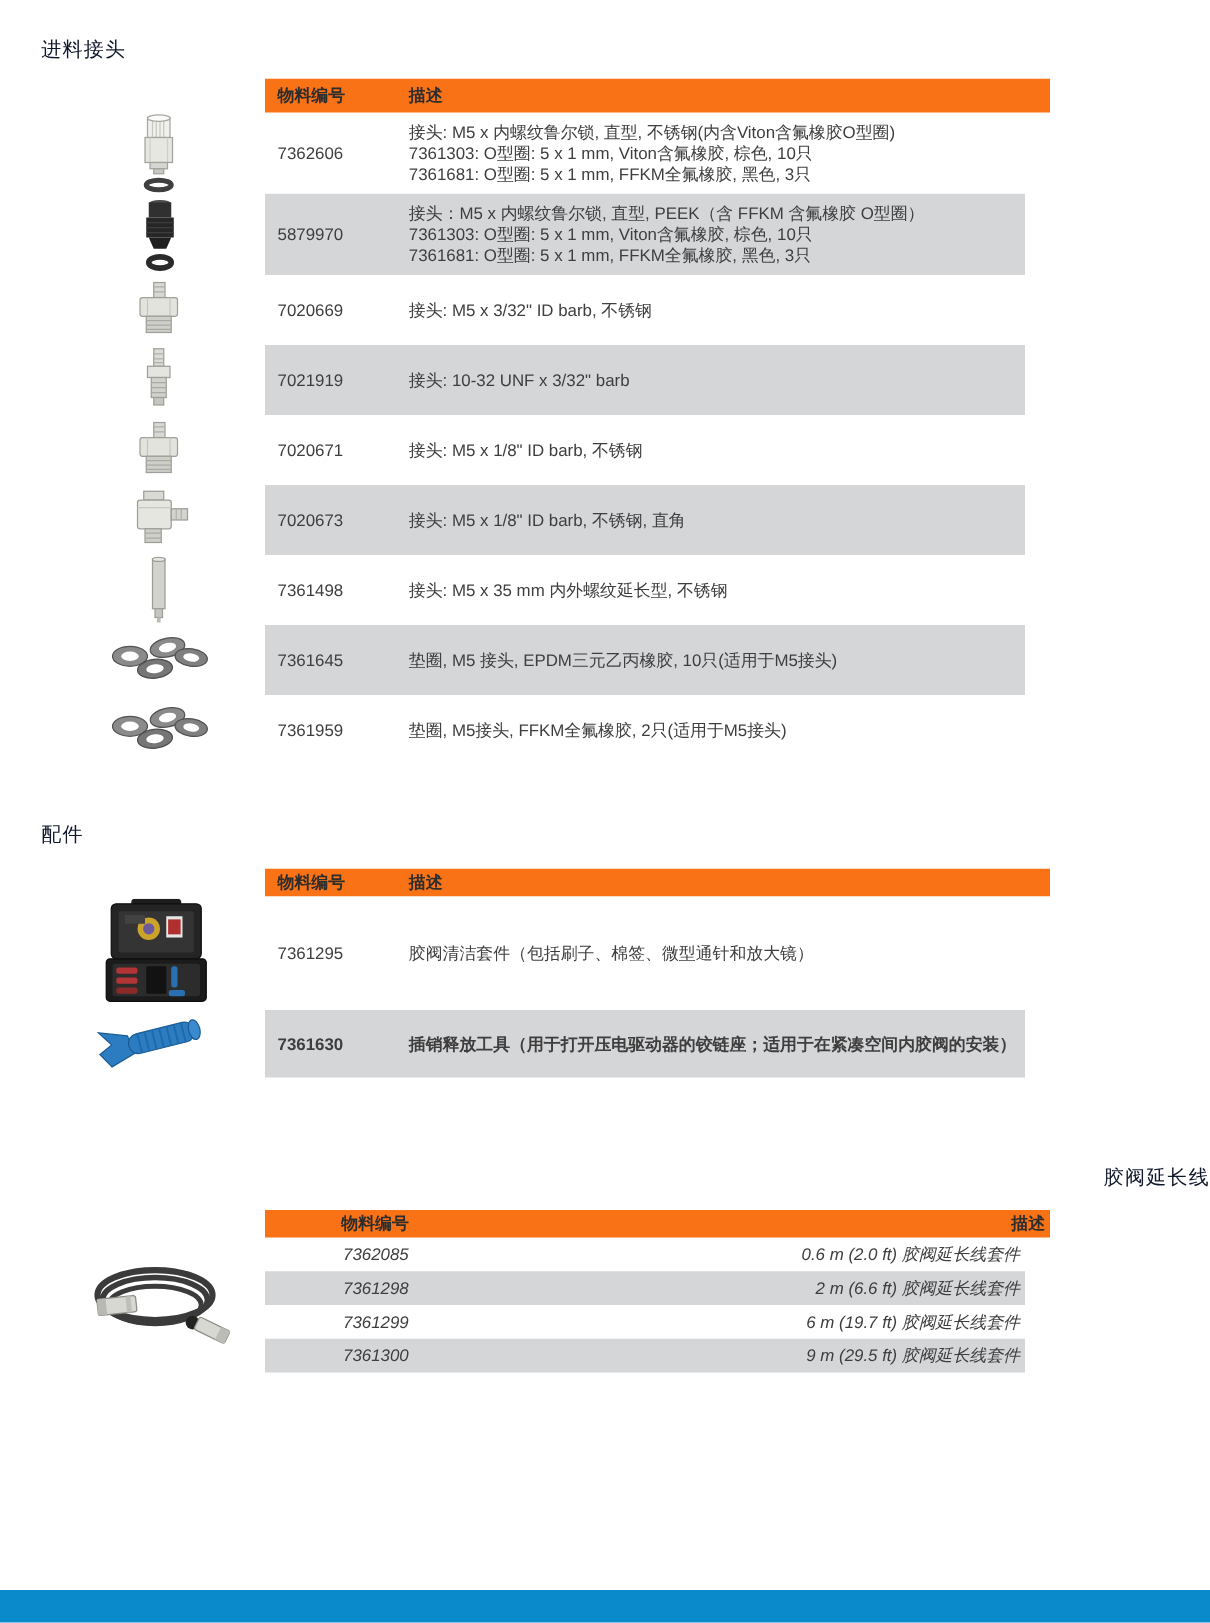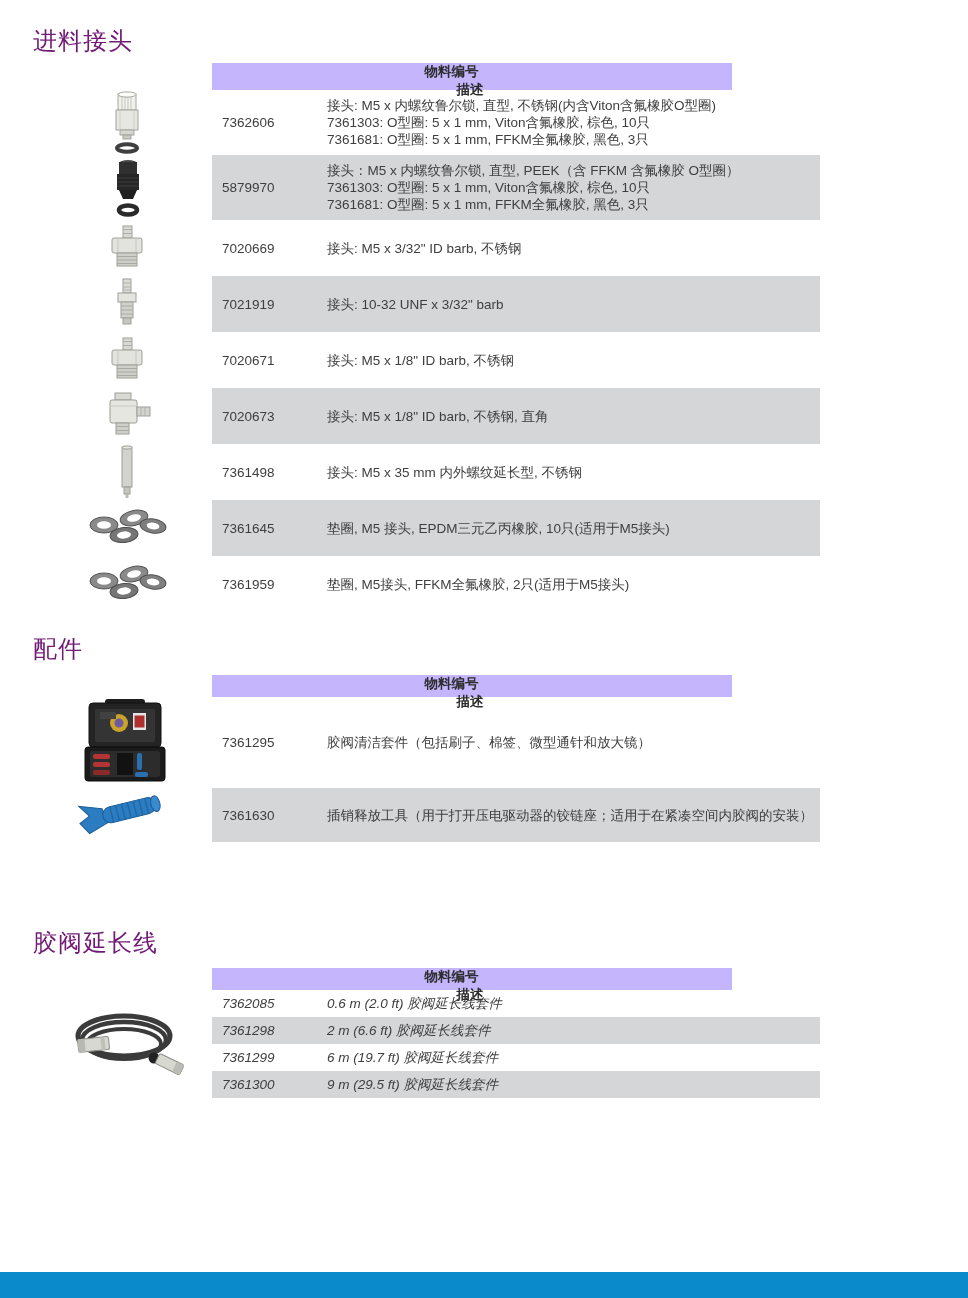--- a/index.html
+++ b/index.html
@@ -3,52 +3,51 @@
 <meta charset="utf-8">
 <style>
   html,body{margin:0;padding:0;}
   body{
     width:968px;height:1298px;position:relative;background:#ffffff;
     font-family:"Liberation Sans","DejaVu Sans",sans-serif;
     color:#3e3e3e;overflow:hidden;
   }
   .sec{position:absolute;left:0;width:968px;}
   #sec-feed{top:28px;}
-  #sec-acc{top:636px;}
-  #sec-cable{top:930px;}
+  #sec-acc{top:656px;}
+  #sec-cable{top:930px;text-align:right;}
   .sec-title{
-    margin:0 0 0 33px;font-size:24px;font-weight:400;
-    color:#701a75;height:26px;line-height:26px;letter-spacing:1px;
+    margin:0 0 0 33px;font-size:16px;font-weight:400;
+    color:#0f172a;height:26px;line-height:26px;letter-spacing:1px;
   }
   .thead{
-    margin-left:212px;width:520px;background:#c4b5fd;
+    margin-left:212px;width:628px;background:#f97316;
     display:flex;align-items:center;font-weight:bold;color:#2d2d2d;
     box-sizing:border-box;
-    flex-direction:column;
   }
   #sec-feed .thead{height:27px;margin-top:9px;}
   #sec-acc .thead{height:22px;margin-top:13px;}
   #sec-cable .thead{height:22px;margin-top:12px;}
   .cell{box-sizing:border-box;font-size:13.5px;}
   .cell.part{width:115px;padding-left:10px;flex-shrink:0;}
   .cell.desc{flex:1;padding-right:4px;}
   .row-line{display:flex;align-items:center;}
   .img-cell{
     width:212px;flex-shrink:0;display:flex;justify-content:center;
     align-items:center;align-self:stretch;
     padding-left:42px;box-sizing:border-box;
   }
   .row{
     width:608px;display:flex;align-items:center;box-sizing:border-box;
     padding:7px 0;
   }
   .row-line:nth-child(even) .row{background:#d5d6d8;}
   #sec-feed .row{min-height:56px;}
   #sec-acc .row-line:nth-child(1) .row{min-height:91px;}
-  #sec-acc .row-line:nth-child(2) .row{min-height:54px;}
+  #sec-acc .row-line:nth-child(2) .row{min-height:54px;font-weight:bold;}
   #sec-cable .row{min-height:27px;padding:0;font-style:italic;}
   .desc-line{line-height:17px;}
   #sec-cable .desc-line{line-height:27px;}
   .p-icon{display:block;line-height:0;}
   .side-icon{position:absolute;left:68px;top:76px;line-height:0;}
   .footer-bar{
     position:absolute;left:0;right:0;bottom:0;height:26px;background:#0a8aca;
   }
 </style>
 </head>

